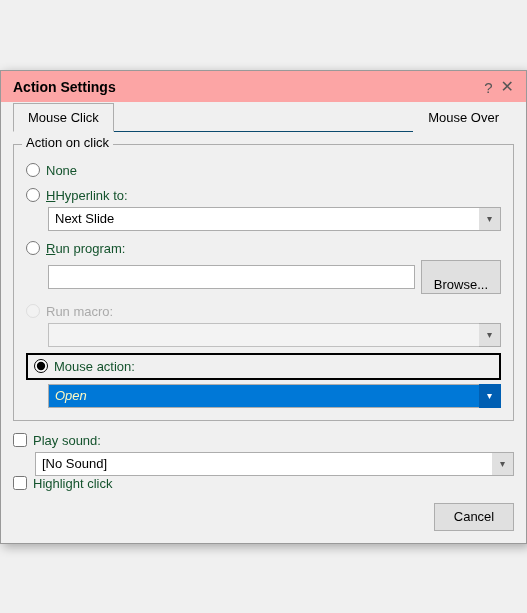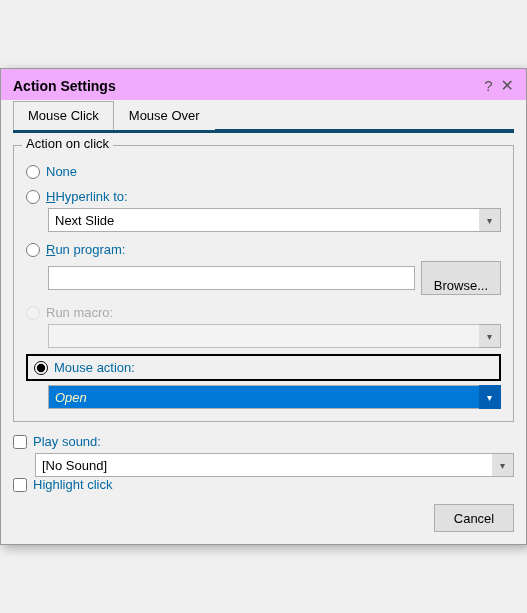--- a/index.html
+++ b/index.html
@@ -12,21 +12,21 @@
       justify-content: center;
       min-height: 100vh;
     }
     .dialog {
       width: 527px;
       background: #f0f0f0;
       border: 1px solid #999;
       box-shadow: 3px 3px 10px rgba(0,0,0,0.3);
     }
     .title-bar {
-      background: #f0abfc;
+      background: #fca5a5;
       padding: 8px 12px 6px 12px;
       display: flex;
       align-items: center;
       justify-content: space-between;
       border-bottom: none;
     }
     .title-bar-title {
       font-size: 14px;
       font-weight: 600;
       color: #000;
@@ -46,22 +46,23 @@
       color: #555;
       cursor: pointer;
       line-height: 1;
     }
     .dialog-body {
       padding: 0 12px 12px 12px;
     }
     
     .tabs {
       display: flex;
-      border-bottom: 4px solid #0c4a6e;
+      border-bottom: 1px solid #0c4a6e;
       margin-bottom: 12px;
+      justify-content: space-between;
     }
     .tab {
       padding: 6px 14px;
       cursor: pointer;
       font-size: 13px;
       border: 1px solid transparent;
       position: relative;
       bottom: -1px;
       background: #f0f0f0;
       color: #000;
@@ -104,21 +105,21 @@
       width: 14px;
       height: 14px;
       accent-color: #000;
       cursor: pointer;
     }
     input[type="radio"]:disabled {
       opacity: 0.5;
     }
     .radio-label {
       font-size: 13px;
-      color: #0369a1;
+      color: #14532d;
       cursor: pointer;
     }
     .underline { text-decoration: underline; }
 
     .select-row {
       display: flex;
       align-items: center;
       margin-top: 4px;
       margin-left: 22px;
       gap: 0;

